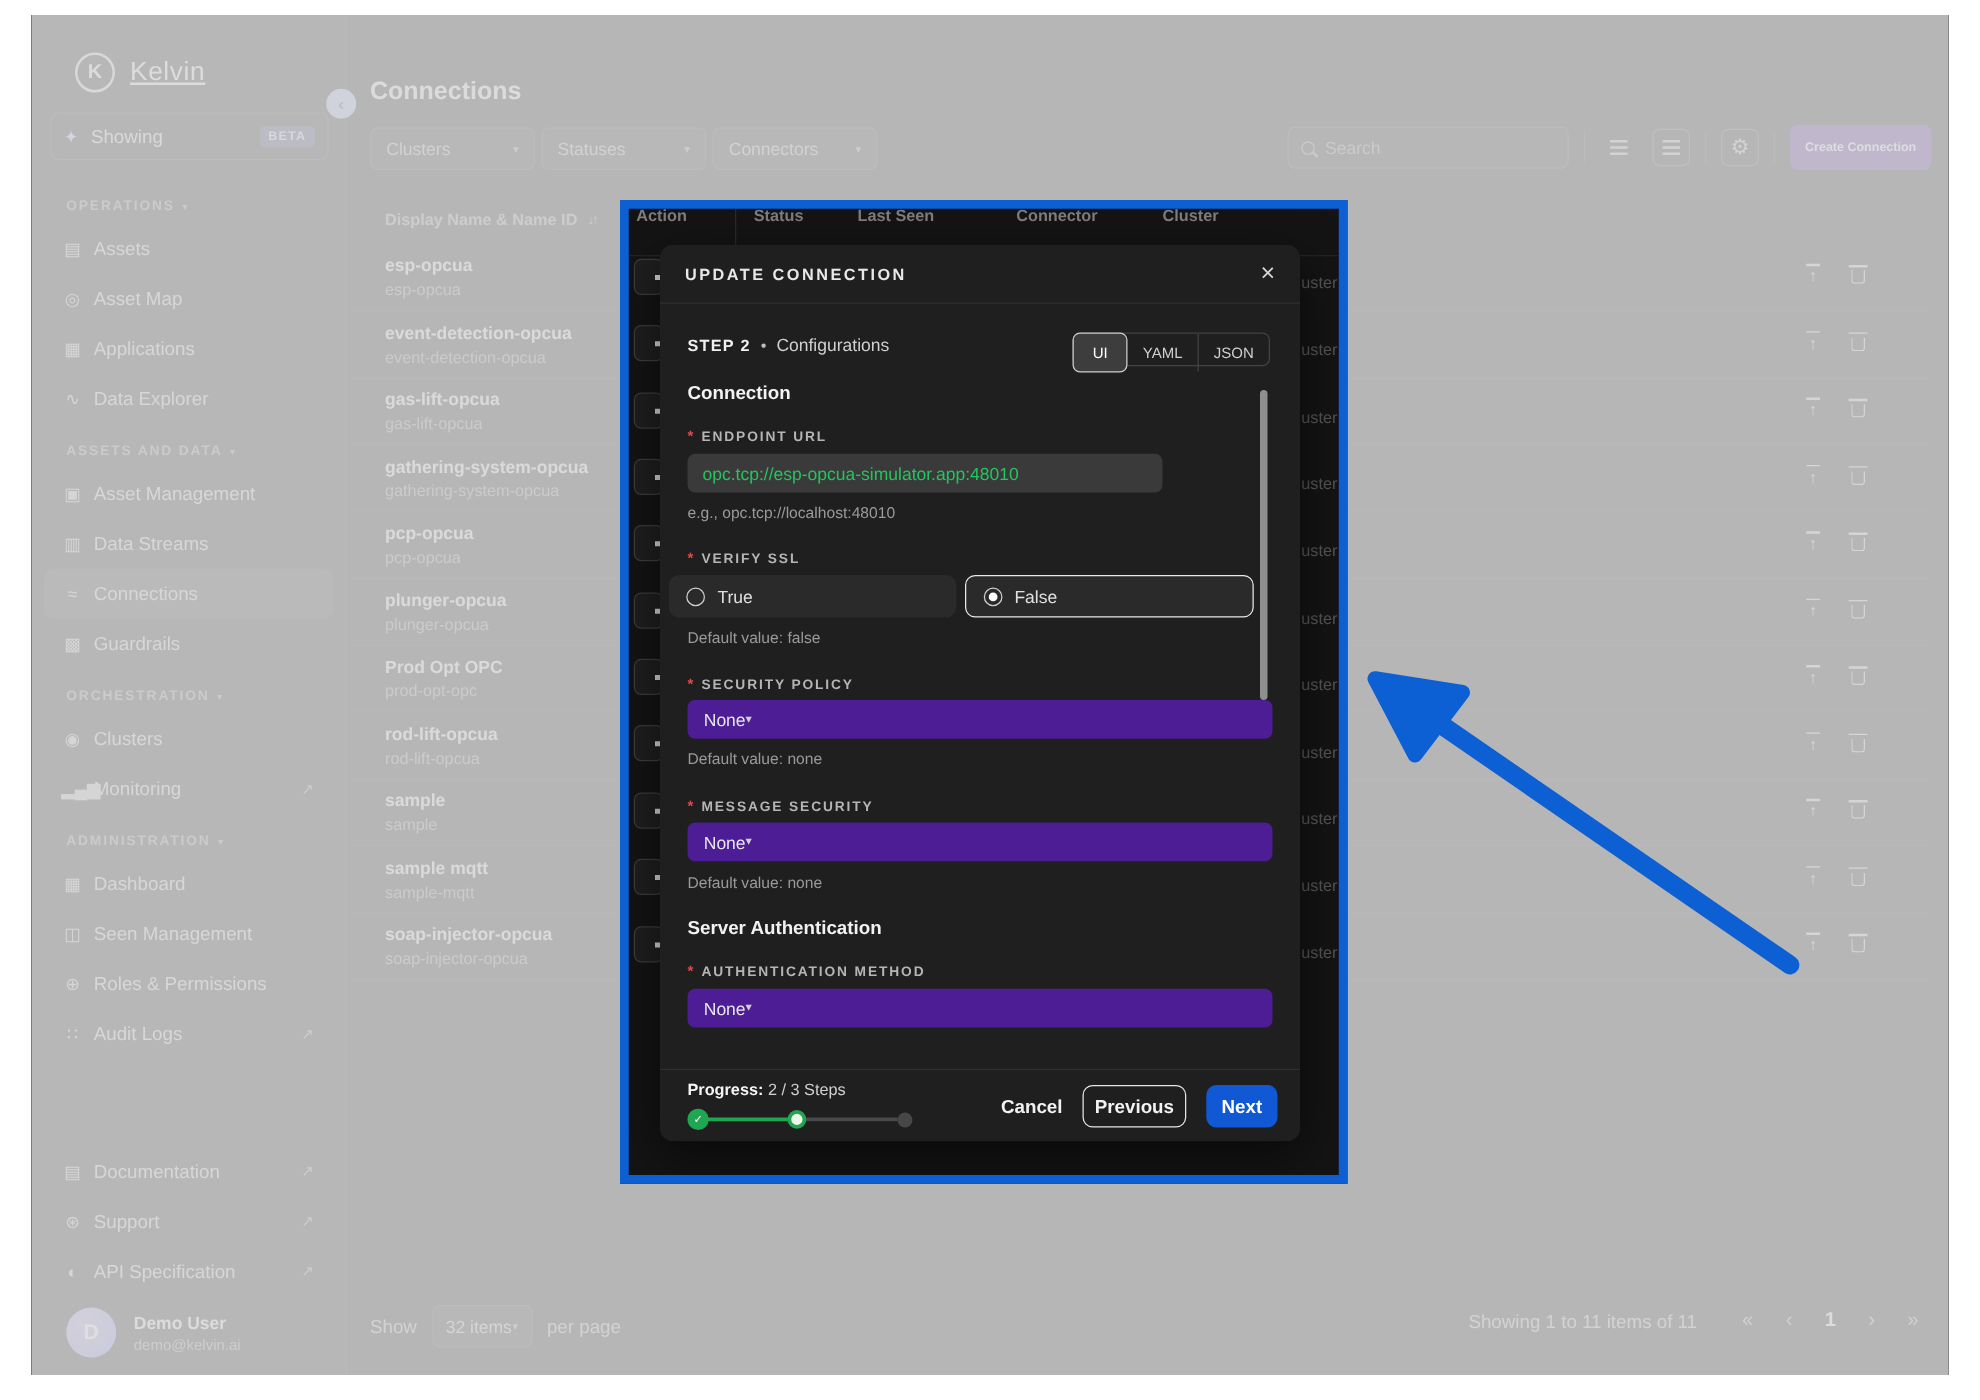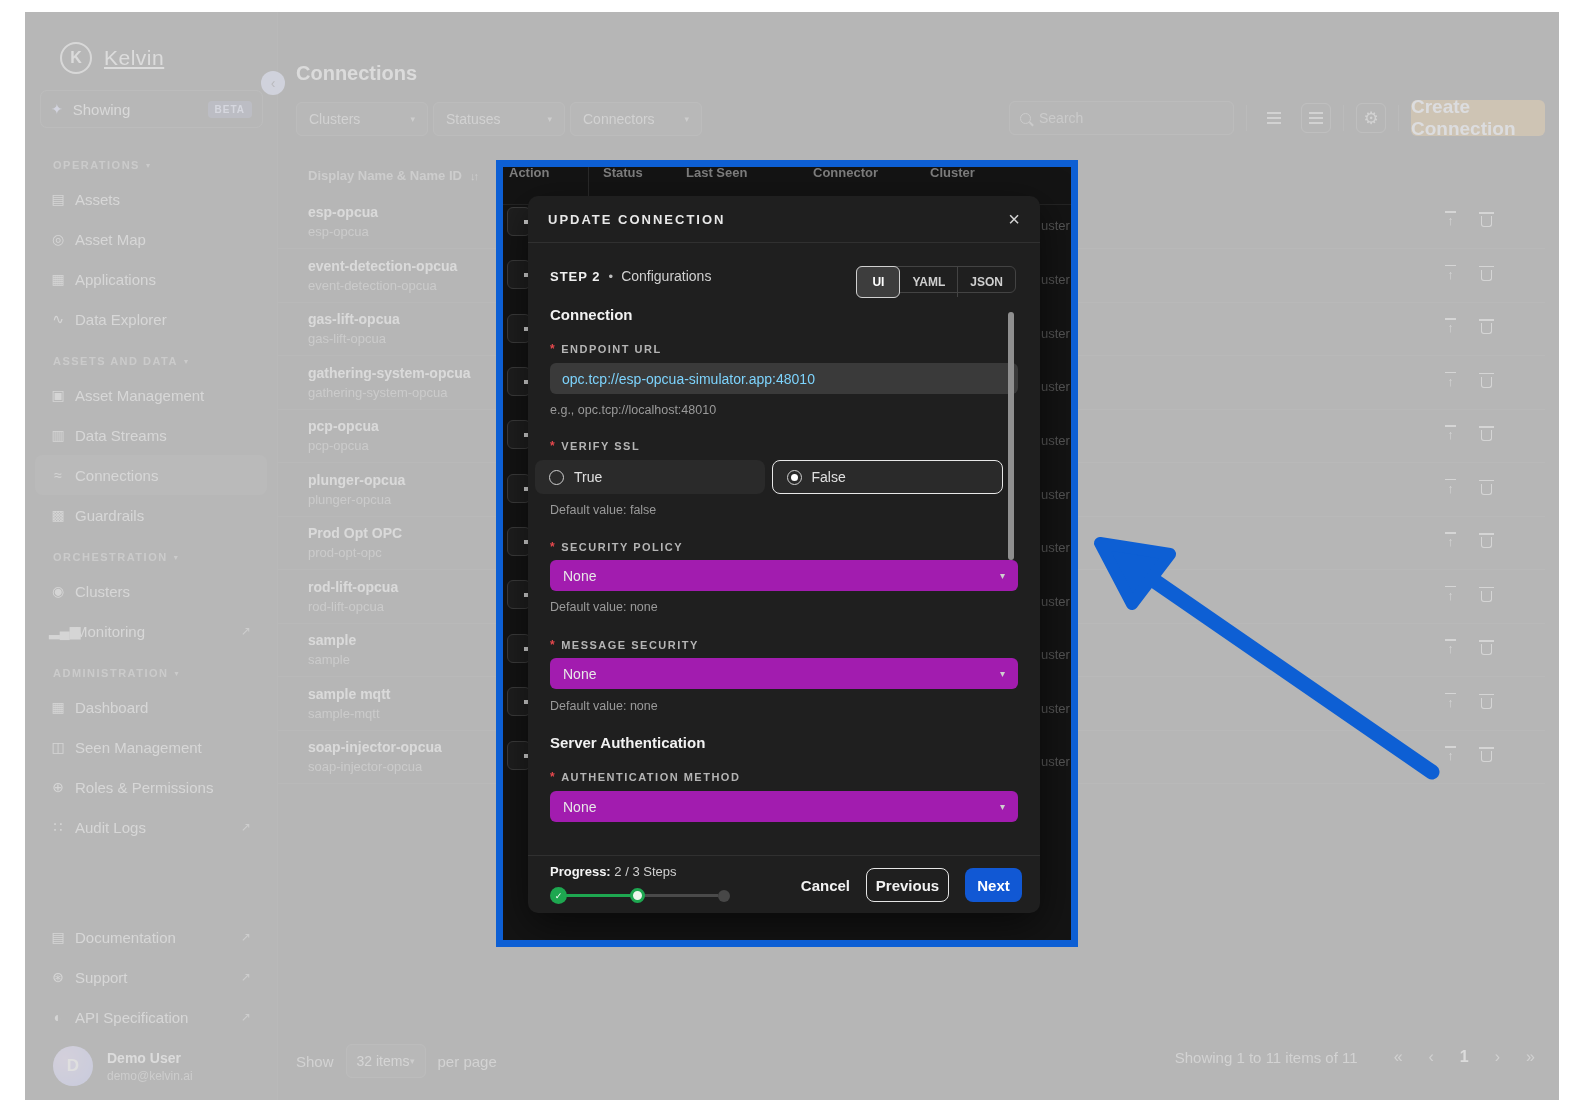--- a/index.html
+++ b/index.html
@@ -42,21 +42,21 @@
   .searchbox { width:225px; height:34px; border:1px solid #3a3a3a; border-radius:6px; display:flex; align-items:center; gap:8px; padding:0 10px; background:#1b1b1b; }
   .mag { width:11px; height:11px; border:1.5px solid #8a8a8a; border-radius:50%; position:relative; flex:none; }
   .mag::after { content:''; position:absolute; width:5px; height:1.5px; background:#8a8a8a; transform:rotate(45deg); right:-4px; bottom:-2px; }
   .searchbox input { background:transparent; border:none; outline:none; color:#cfcfcf; font-size:14px; width:170px; font-family:inherit; }
   .searchbox input::placeholder { color:#8a8a8a; }
   .tdiv { width:1px; height:26px; background:#333; }
   .icbtn { width:30px; height:30px; display:flex; align-items:center; justify-content:center; border-radius:6px; }
   .icbtn.boxed { border:1px solid #4a4a4a; }
   .vlines { width:14px; height:2px; background:#b5b5b5; box-shadow:0 5px 0 #b5b5b5, 0 -5px 0 #b5b5b5; }
   .gear { color:#b5b5b5; font-size:17px; }
-  .create-btn { width:134px; height:36px; background:#a16207; border-radius:6px; color:#eef2ff; font-size:19px; font-weight:bold; display:flex; align-items:center; justify-content:center; }
+  .create-btn { width:113px; height:36px; background:#4c1d95; border-radius:6px; color:#eef2ff; font-size:10px; font-weight:bold; display:flex; align-items:center; justify-content:center; }
   .thead-faded { position:absolute; left:30px; top:156px; color:#9a9a9a; font-size:13px; font-weight:bold; display:flex; gap:8px; align-items:center; }
   .sortic { font-size:11px; letter-spacing:-2px; }
   .rows { position:absolute; left:0; right:14px; top:184px; height:590px; }
   .trow { position:absolute; left:0; right:0; height:53px; border-bottom:1px solid rgba(255,255,255,.06); }
   .tdisp { position:absolute; left:30px; top:8px; color:#e4e4e4; font-size:14px; font-weight:bold; }
   .tid { position:absolute; left:30px; top:28px; color:#8f8f8f; font-size:13px; }
   .upl { position:absolute; left:1166px; top:18px; color:#c9c9c9; font-size:13px; line-height:1; width:13px; text-align:center; }
   .upl::before { content:''; position:absolute; top:-3px; left:1px; right:1px; height:1.5px; background:#c9c9c9; }
   .trash { position:absolute; left:1203px; top:20px; width:11px; height:11px; border:1.5px solid #c9c9c9; border-top:none; border-radius:0 0 3px 3px; }
   .trash::before { content:''; position:absolute; top:-4px; left:-3px; width:15px; height:1.5px; background:#c9c9c9; }
@@ -83,34 +83,34 @@
   
   .modal { position:absolute; left:25px; top:29px; width:512px; height:717px; background:#1f1f1f; border-radius:10px; box-shadow:0 12px 40px rgba(0,0,0,.55); z-index:2; }
   .m-header { position:absolute; left:0; right:0; top:0; height:47px; border-bottom:1px solid #303030; display:flex; align-items:center; justify-content:space-between; padding:0 20px; }
   .m-title { color:#e8e8e8; font-size:13px; font-weight:bold; letter-spacing:2px; }
   .m-close { color:#d5d5d5; font-size:20px; line-height:1; }
   .steprow { position:absolute; left:22px; top:72px; display:flex; align-items:center; gap:8px; }
   .steplbl { color:#f0f0f0; font-size:13px; font-weight:bold; letter-spacing:1px; }
   .stepdot { color:#bdbdbd; font-size:13px; }
   .stepname { color:#d0d0d0; font-size:14px; }
   .tabs { position:absolute; right:24px; top:70px; height:27px; display:flex; border:1px solid #434343; border-radius:6px; overflow:visible; }
-  .tab { min-width:44px; padding:15px 12px; display:flex; align-items:center; justify-content:center; color:#cfcfcf; font-size:12px; font-weight:bold; border-right:1px solid #434343;text-align:center; }
+  .tab { min-width:44px; padding:15px 12px; display:flex; align-items:center; justify-content:center; color:#cfcfcf; font-size:12px; font-weight:normal; border-right:1px solid #434343;text-align:center; }
   .tab:last-child { border-right:none; }
   .tab.active { background:#3d3d3d; border:1px solid #d0d0d0; border-radius:6px; margin:-1px 0 -1px -1px; color:#ffffff; }
   .m-sec { position:absolute; left:22px; color:#f2f2f2; font-size:15px; font-weight:bold; }
   .flabel { position:absolute; left:22px; color:#b5b5b5; font-size:11px; font-weight:bold; letter-spacing:1.5px; }
   .flabel .req { color:#e5484d; margin-right:5px; font-size:12px; }
-  .m-input { position:absolute; left:22px; width:468px; height:31px; background:#3a3a3a; border:none; border-radius:6px; color:#7dd3fc; font-size:14px; padding:0 12px; outline:none; font-family:inherit; }
+  .m-input { position:absolute; left:22px; width:380px; height:31px; background:#3a3a3a; border:none; border-radius:6px; color:#22c55e; font-size:14px; padding:0 12px; outline:none; font-family:inherit; }
   .helper { position:absolute; left:22px; color:#9a9a9a; font-size:12.5px; }
   .radiorow { position:absolute; left:7px; width:468px; height:34px; display:flex; gap:7px; }
   .radiocell { flex:1; background:#2a2a2a; border-radius:8px; display:flex; align-items:center; gap:10px; padding:0 14px; color:#e0e0e0; font-size:14px; }
   .radiocell.sel { border:1.5px solid #e8e8e8; }
   .radio { width:15px; height:15px; border:1.5px solid #cfcfcf; border-radius:50%; position:relative; flex:none; }
   .radio.on::after { content:''; position:absolute; left:3px; top:3px; width:7px; height:7px; border-radius:50%; background:#ffffff; }
-  .m-select { position:absolute; left:22px; width:468px; height:31px; background:#a21caf; border-radius:6px; display:flex; align-items:center; justify-content:space-between; padding:0 13px; color:#e8e8e8; font-size:14px; }
+  .m-select { position:absolute; left:22px; width:468px; height:31px; background:#4c1d95; border-radius:6px; display:flex; align-items:center; justify-content:flex-start; padding:0 13px; color:#e8e8e8; font-size:14px; }
   .m-select .caret { font-size:10px; color:#cfcfcf; }
   .scrollthumb { position:absolute; right:26px; top:116px; width:6px; height:248px; background:#8f8f8f; border-radius:3px; z-index:3; }
   .m-footer { position:absolute; left:0; right:0; bottom:0; height:58px; border-top:1px solid #303030; }
   .progtext { position:absolute; left:22px; top:8px; font-size:13px; color:#d0d0d0; }
   .progtext b { color:#f5f5f5; }
   .track { position:absolute; left:22px; top:30px; width:180px; height:20px; }
   .bar { position:absolute; top:8px; height:3px; }
   .bar.g { left:10px; width:78px; background:#1ea750; }
   .bar.gr { left:92px; width:76px; background:#4a4a4a; }
   .dot1 { position:absolute; left:0; top:1px; width:17px; height:17px; border-radius:50%; background:#1ea750; color:#fff; font-size:9px; display:flex; align-items:center; justify-content:center; }

